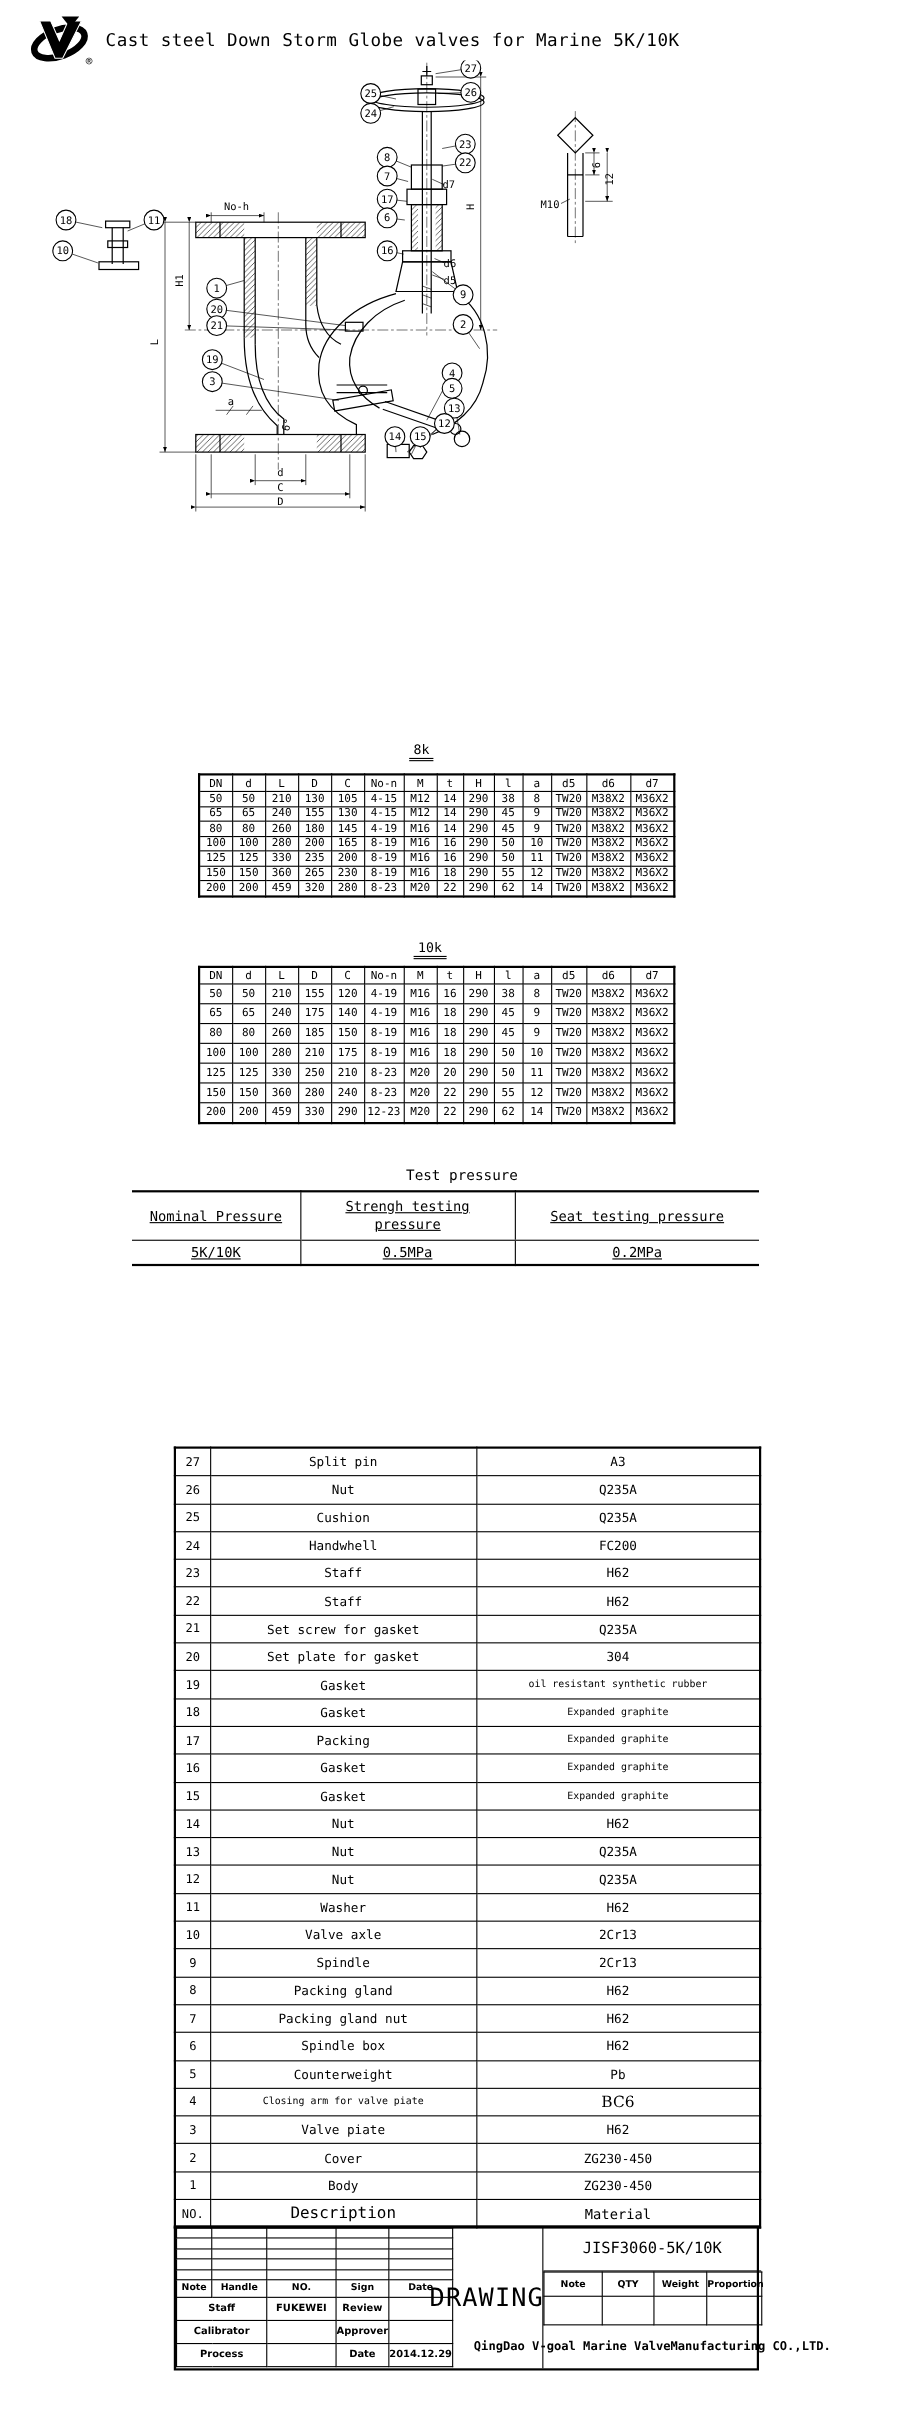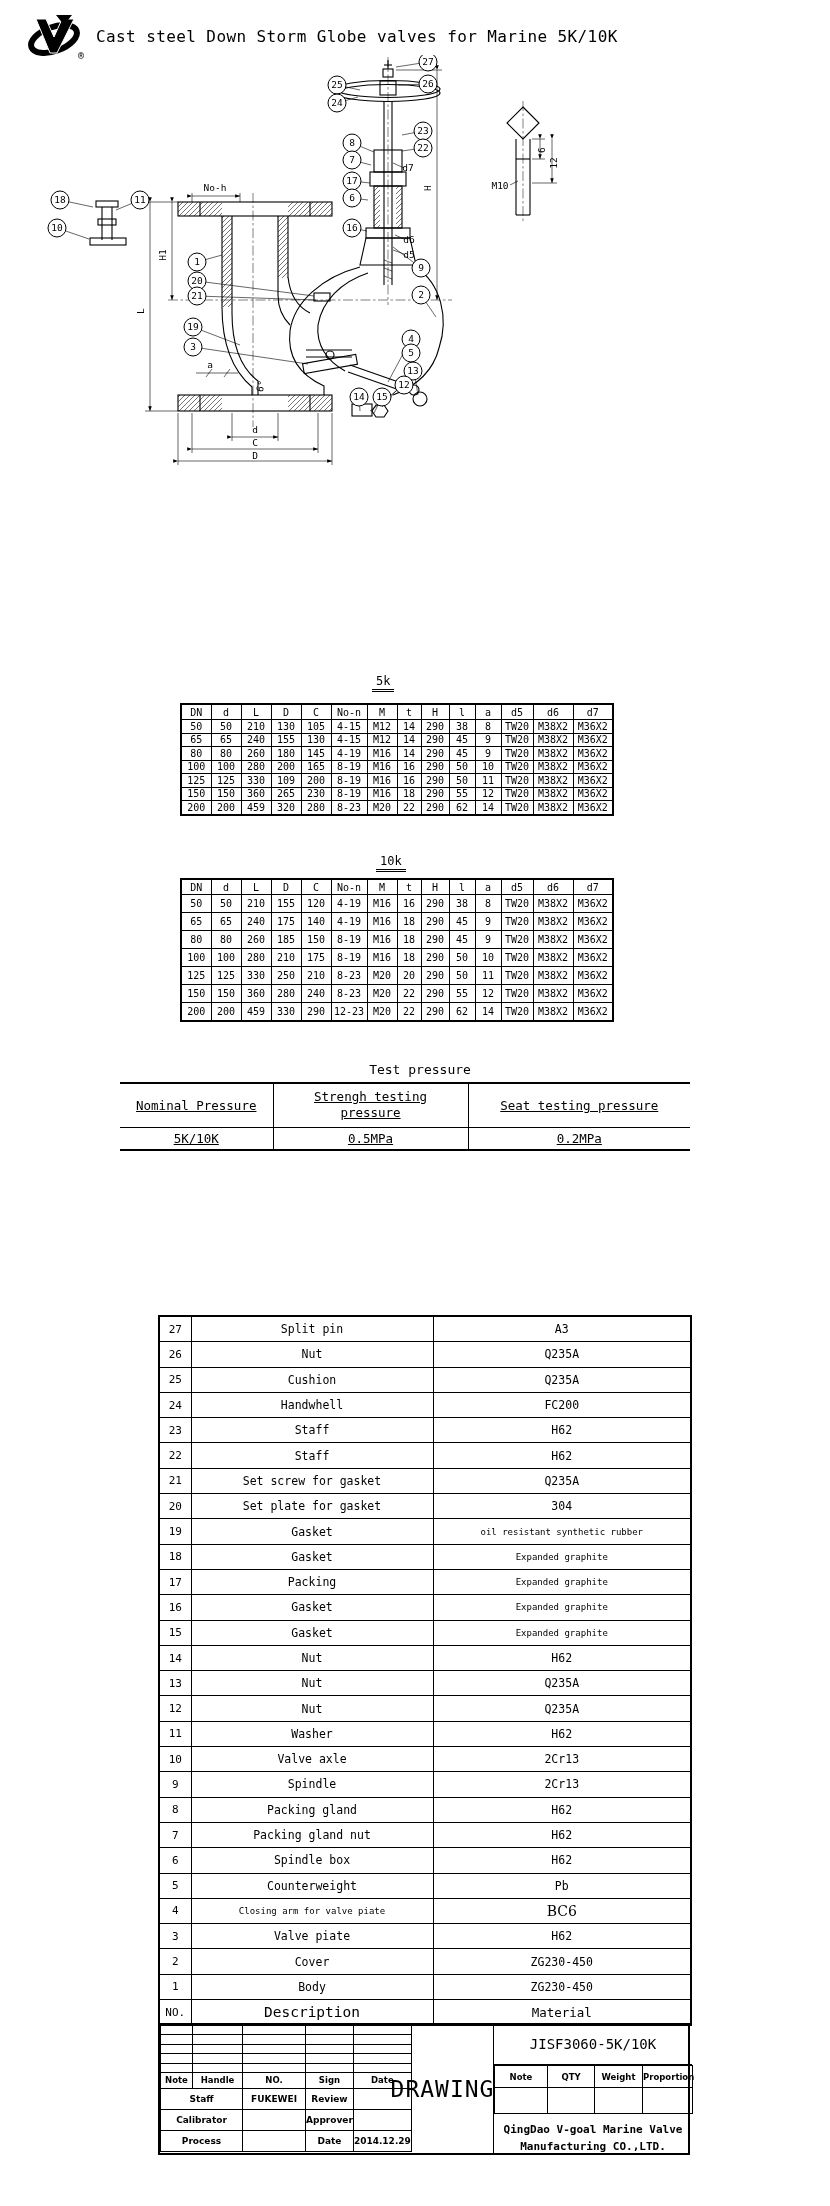--- a/index.html
+++ b/index.html
@@ -72,21 +72,21 @@
     border-right:1.5px solid #000;box-sizing:border-box;}
   .rblock{position:absolute;left:334px;top:0;width:198px;height:100%;}
   .model{height:39px;line-height:39px;text-align:center;font-size:14px;
     border-bottom:1.5px solid #000;white-space:nowrap;}
   table.info{border-collapse:collapse;table-layout:fixed;width:100%;}
   .info td{border:1px solid #000;text-align:center;font-family:"DejaVu Sans",sans-serif;
     font-weight:bold;font-size:8.5px;padding:0;}
   .info .ihead td{height:21px;}
   .info .ival td{height:25px;}
   .company{position:absolute;left:0;top:86px;width:100%;height:44px;display:flex;
-    flex-direction:column;align-items:center;justify-content:flex-end;font-weight:bold;
+    flex-direction:row;align-items:center;justify-content:center;font-weight:bold;
     font-size:11px;line-height:1.5;white-space:nowrap;}
 </style>
 </head>
 <body>
 
 <div class="page">
 
   <svg class="hdr-logo" width="64" height="50" viewBox="0 0 64 50">
     <ellipse cx="28" cy="27" rx="24" ry="12" fill="none" stroke="#000" stroke-width="6" transform="rotate(-20 28 27)"></ellipse>
     <path d="M10,7 L24,41 L31,41 L48,7 L36,7 L28,25 L20,7 Z" fill="#000" stroke="#fff" stroke-width="1"></path>
@@ -310,21 +310,21 @@
         <text x="264" y="332" class="dlabel" transform="rotate(-75 264 332)">6°</text>
         <text x="255" y="378" class="dlabel">d</text>
         <text x="255" y="391" class="dlabel">C</text>
         <text x="255" y="404" class="dlabel">D</text>
         <text x="500" y="134" class="dlabel">M10</text>
         <text x="545" y="95" class="dlabel" transform="rotate(-90 545 95)">6</text>
         <text x="557" y="108" class="dlabel" transform="rotate(-90 557 108)">12</text>
       </g>
   </svg>
 
-  <div class="cap cap5">5k</div>
+  <div class="cap cap5">8k</div>
   <table class="dimt t5k">
       <colgroup>
         <col style="width:30px">
         <col style="width:30px">
         <col style="width:30px">
         <col style="width:30px">
         <col style="width:30px">
         <col style="width:36px">
         <col style="width:30px">
         <col style="width:24px">
@@ -415,21 +415,21 @@
           <td>50</td>
           <td>10</td>
           <td>TW20</td>
           <td>M38X2</td>
           <td>M36X2</td>
         </tr>
         <tr>
           <td>125</td>
           <td>125</td>
           <td>330</td>
-          <td>109</td>
+          <td>235</td>
           <td>200</td>
           <td>8-19</td>
           <td>M16</td>
           <td>16</td>
           <td>290</td>
           <td>50</td>
           <td>11</td>
           <td>TW20</td>
           <td>M38X2</td>
           <td>M36X2</td>

